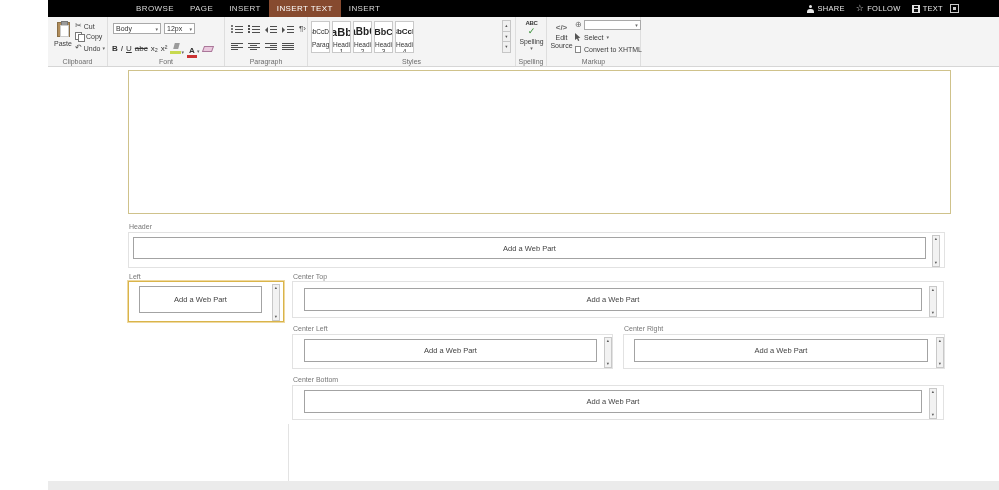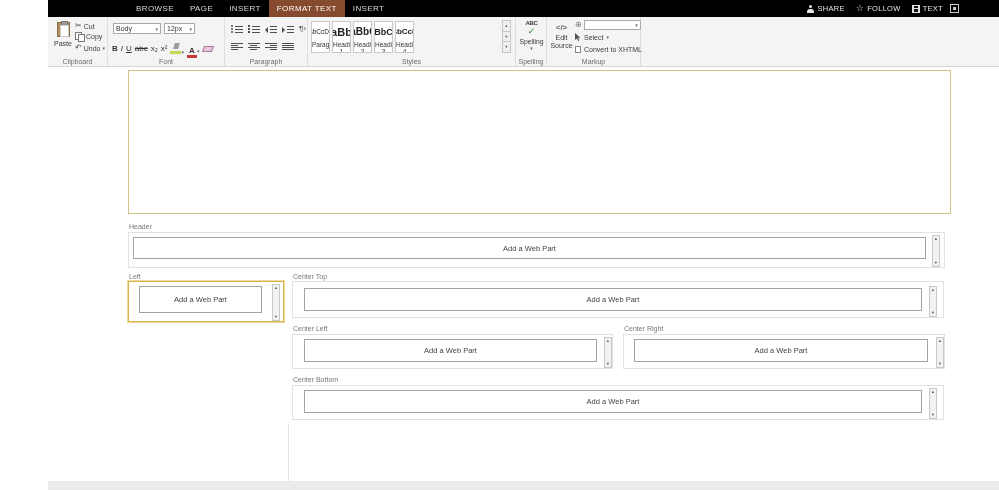--- a/index.html
+++ b/index.html
@@ -140,21 +140,21 @@
 </head>
 <body>
 
 <div class="stage">
 
   <header class="suitebar">
     <nav class="tabs">
       <span class="tab">BROWSE</span>
       <span class="tab">PAGE</span>
       <span class="tab">INSERT</span>
-      <span class="tab active">FORMAT TEXT</span>
+      <span class="tab active">INSERT TEXT</span>
       <span class="tab">INSERT</span>
     </nav>
     <div class="suite-actions">
       <span class="action">
         <span class="person-icon"></span>
         <span>SHARE</span>
       </span>
       <span class="action">
         <span class="glyph-star">☆</span>
         <span>FOLLOW</span>

